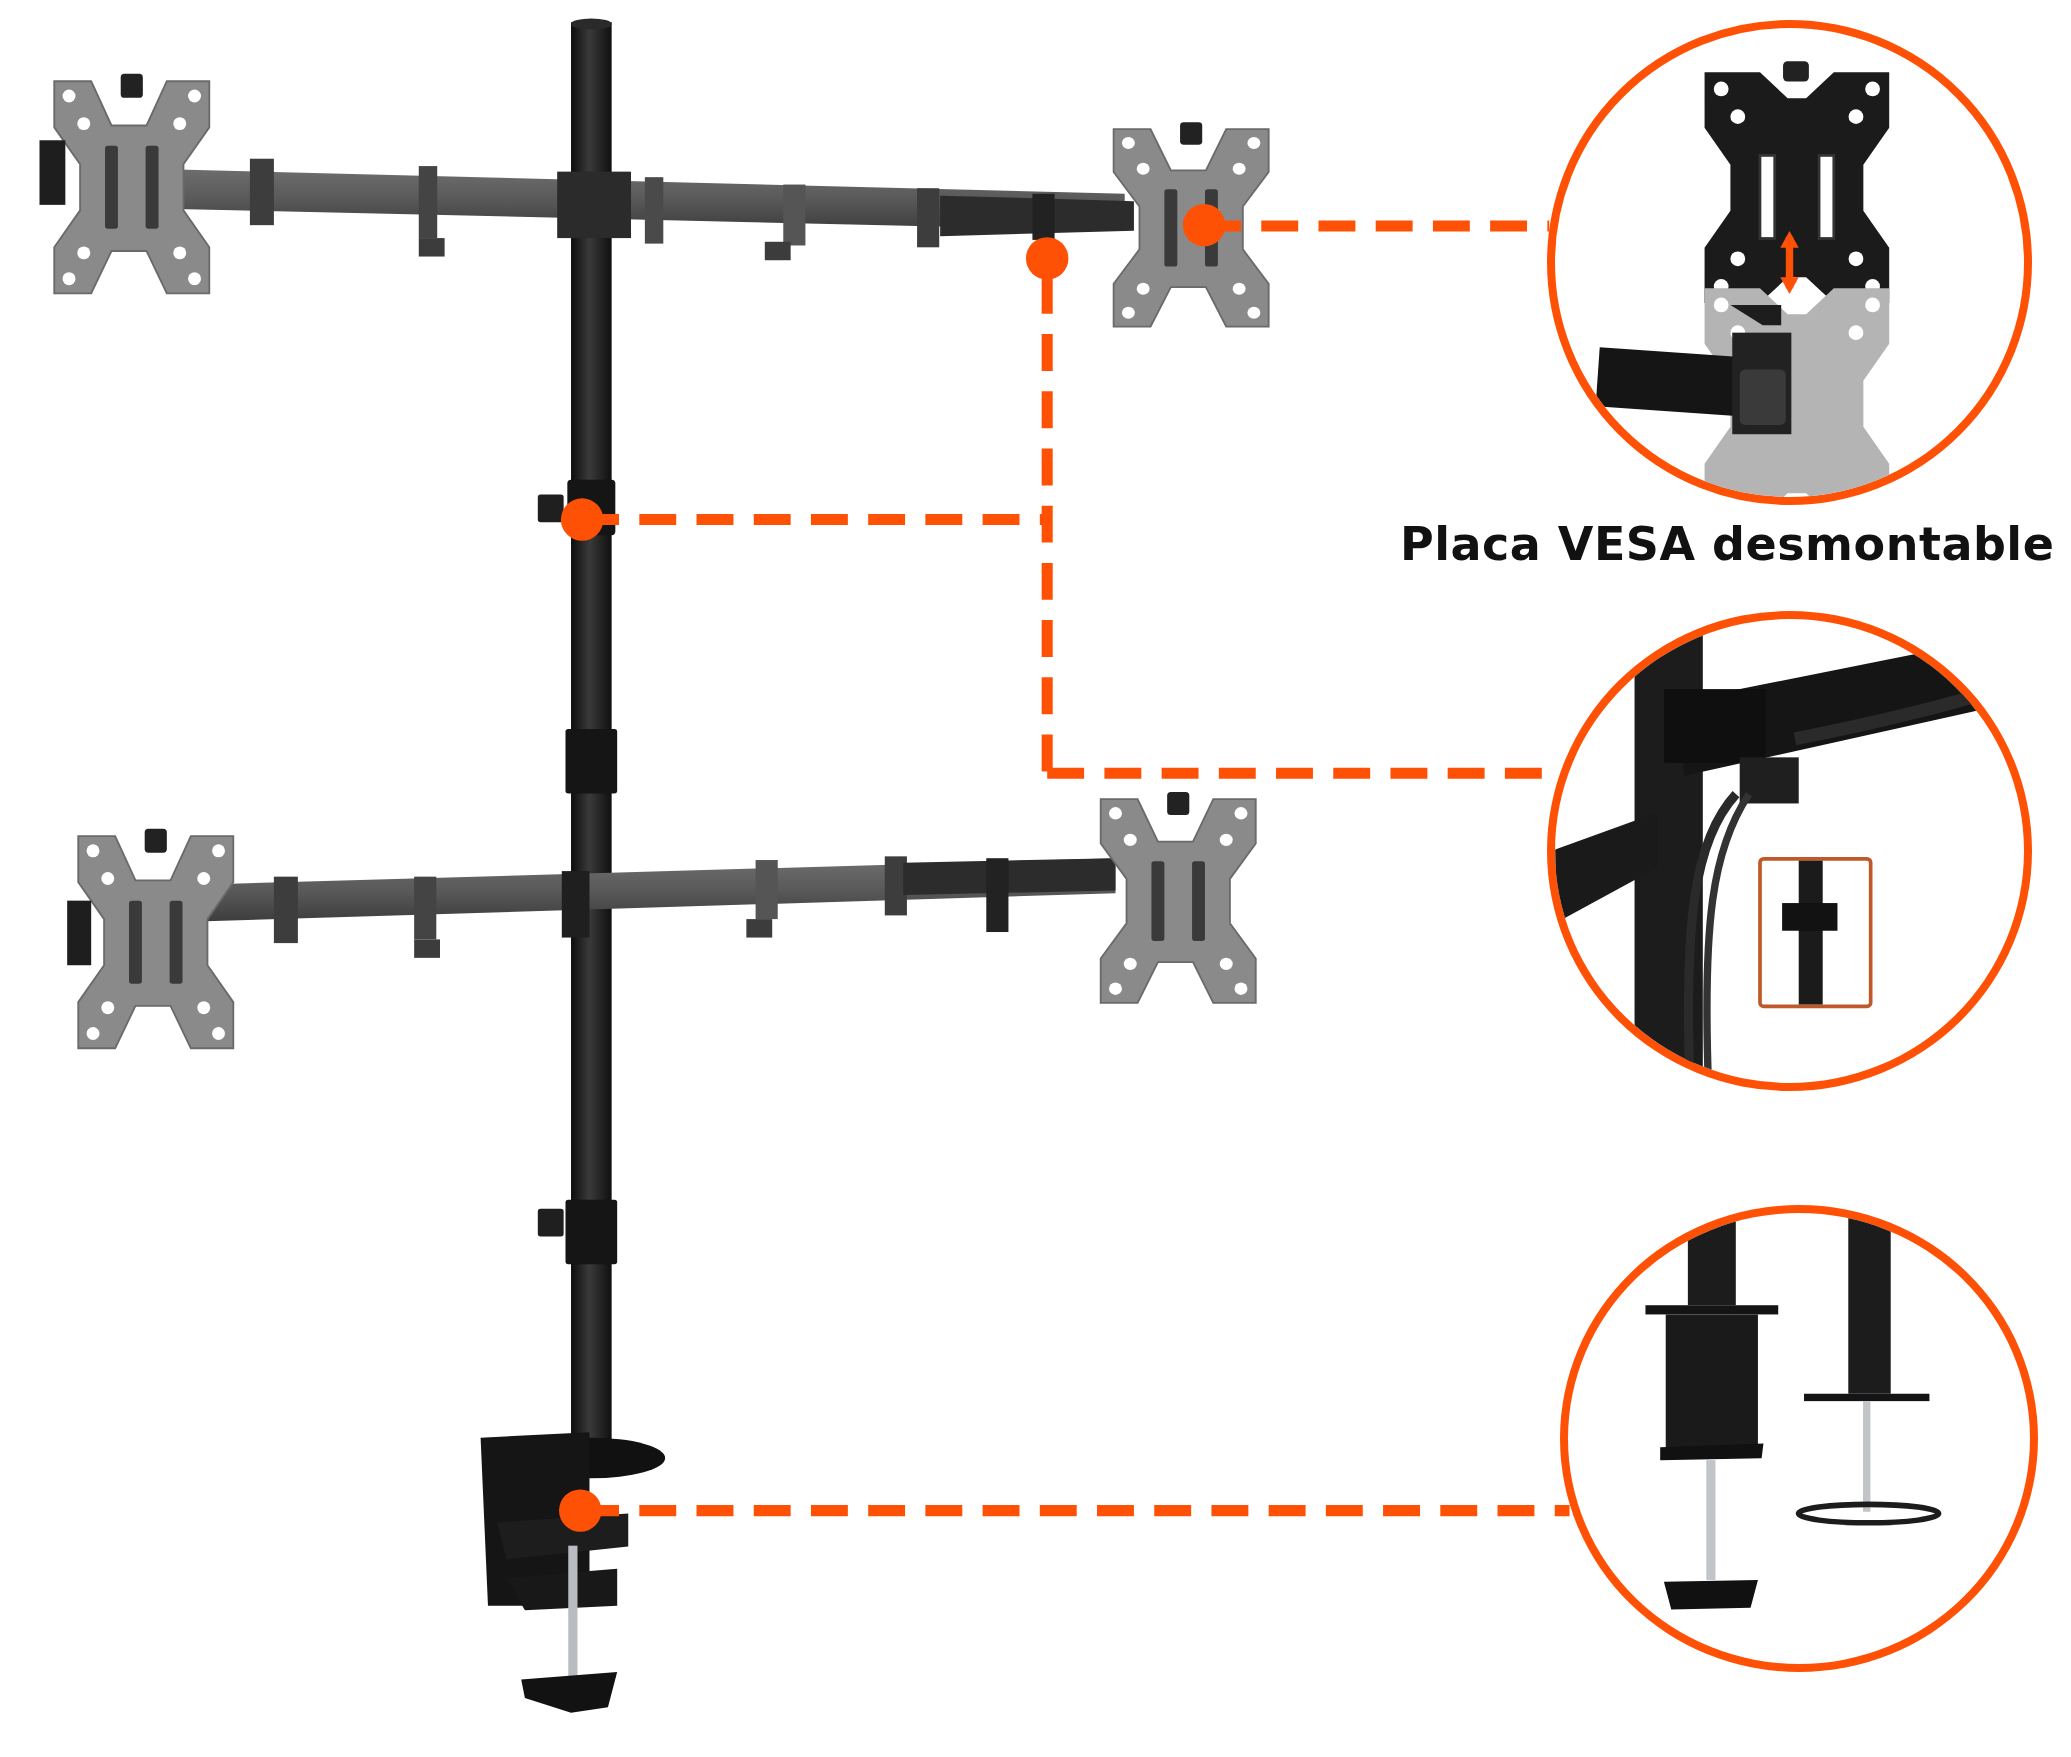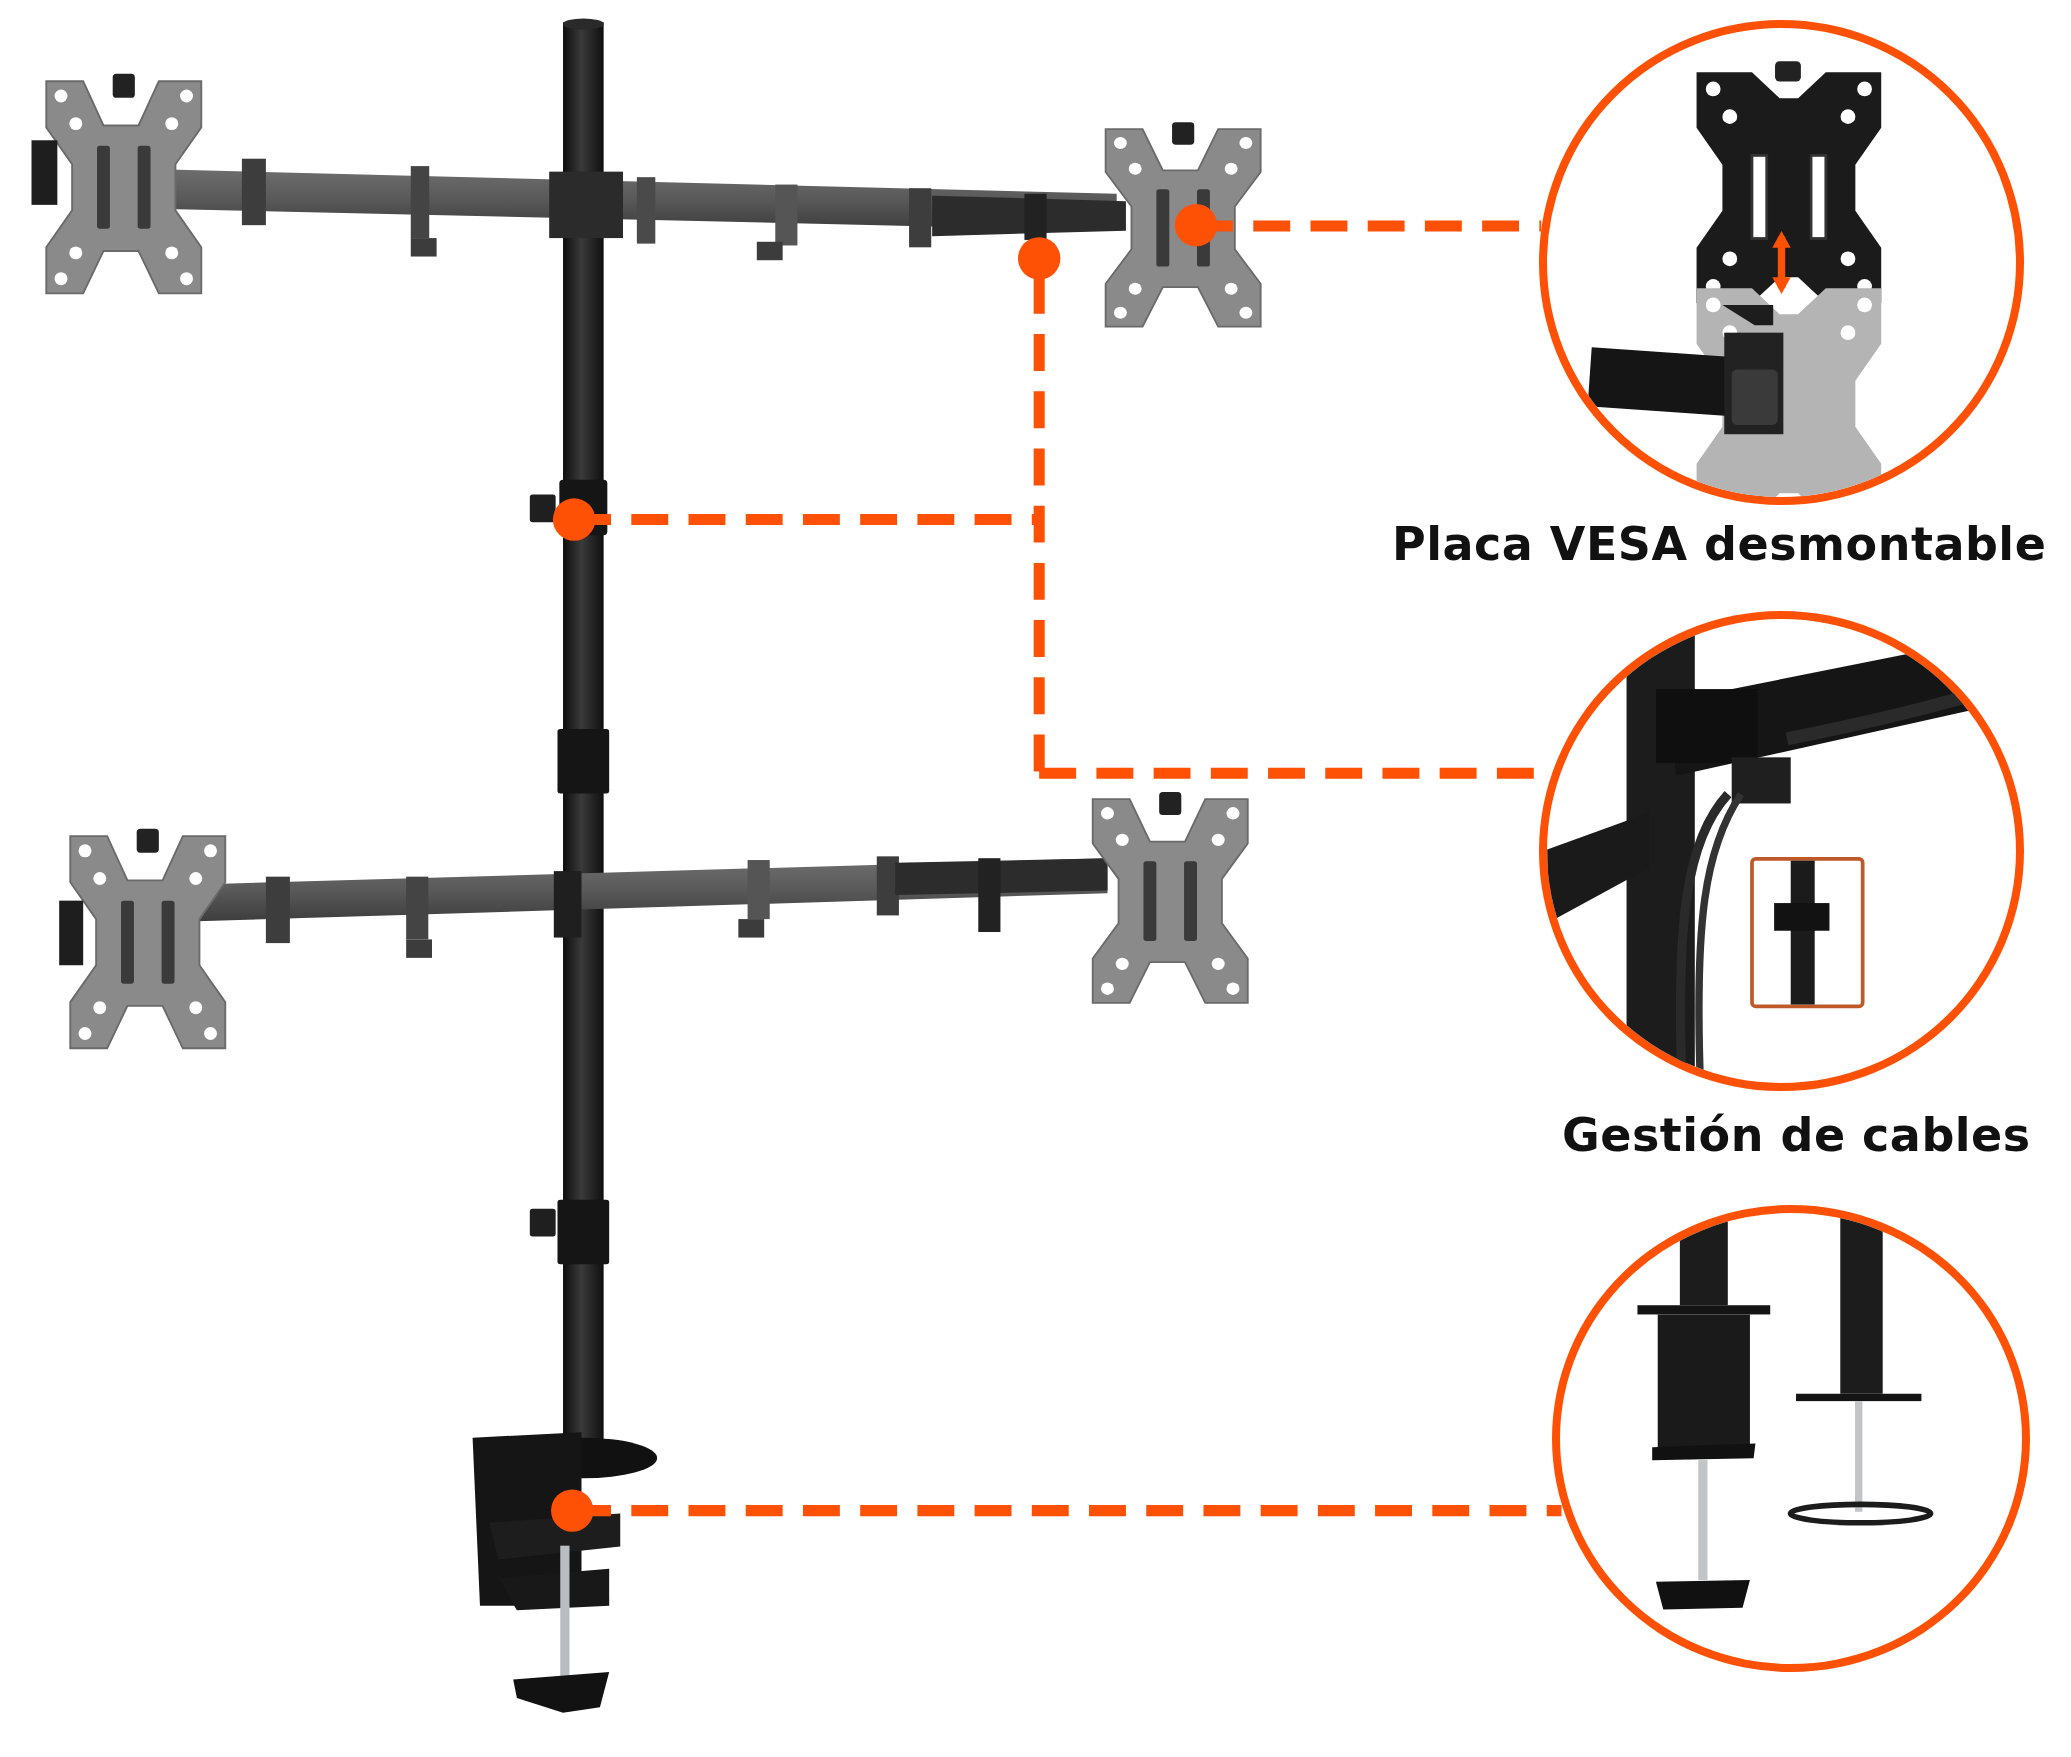--- a/index.html
+++ b/index.html
@@ -1,18 +1,18 @@
 <!DOCTYPE html>
 <html style="font-size:14.8px"><head>
 <meta charset="utf-8">
 <style>
   html, body { margin: 0; padding: 0; background: #ffffff; }
   body { width: 2071px; height: 1757px; position: relative; overflow: hidden;
          font-family: "Liberation Sans", sans-serif; }
-  .stage { position: absolute; left: 0; top: 0; width: 1784px; height: 1757px; }
+  .stage { position: absolute; left: 8px; top: 0; width: 1784px; height: 1757px; }
   .product-svg { position: absolute; left: 0; top: 0; }
   .callout-circle { position: absolute; border: 8.3px solid #ff5106; border-radius: 50%;
                     box-sizing: border-box; background: #fff; overflow: hidden; }
   .callout-label { position: absolute; font-family: "DejaVu Sans", sans-serif;
                    font-weight: bold; font-size: 46px; color: #111; white-space: nowrap;
                    letter-spacing: 0.5px; }
 </style>
 </head>
 <body>
 
@@ -149,21 +149,20 @@
       <rect x="118" y="76" width="110" height="80" fill="#0f0f0f"></rect>
       <rect x="200" y="150" width="64" height="50" fill="#1f1f1f"></rect>
       <path d="M196,190 C150,240 140,330 146,502" stroke="#2a2a2a" stroke-width="10" fill="none"></path>
       <path d="M210,190 C170,250 160,330 166,502" stroke="#333" stroke-width="8" fill="none"></path>
       <path d="M260,130 C360,110 440,90 500,70" stroke="#2a2a2a" stroke-width="14" fill="none"></path>
       <rect x="222" y="260" width="120" height="160" rx="4" fill="#fff" stroke="#c0592a" stroke-width="4"></rect>
       <rect x="264" y="262" width="26" height="156" fill="#1b1b1b"></rect>
       <rect x="246" y="308" width="60" height="30" fill="#121212"></rect>
     </svg>
   </div>
-  <div class="callout-label" style="left:1562px; top:1108px;">Gestión de cables</div>
 
   <div class="callout-circle" style="left:1552px; top:1205px; width:478px; height:467px;">
     <svg width="461" height="450" viewBox="0 0 500 488">
       <rect x="130" y="0" width="52" height="100" fill="#1c1c1c"></rect>
       <rect x="84" y="100" width="144" height="10" fill="#141414"></rect>
       <rect x="106" y="110" width="100" height="150" fill="#1a1a1a"></rect>
       <path d="M100,254 L212,250 L210,266 L100,268 Z" fill="#111"></path>
       <rect x="150" y="268" width="10" height="130" fill="#c2c5c8"></rect>
       <path d="M104,400 L206,398 L198,428 L112,430 Z" fill="#111"></path>
       <rect x="304" y="0" width="46" height="196" fill="#1c1c1c"></rect>

